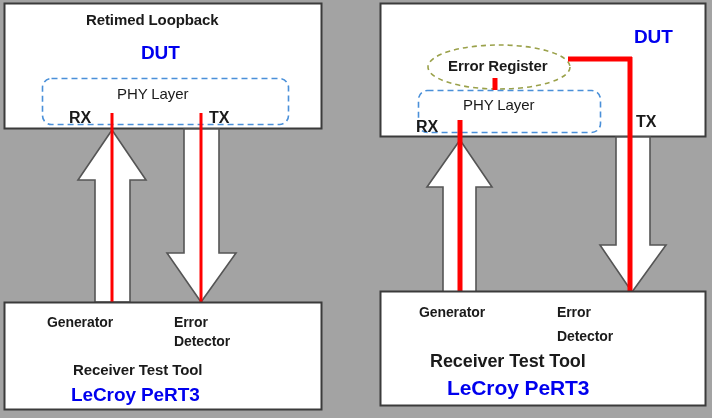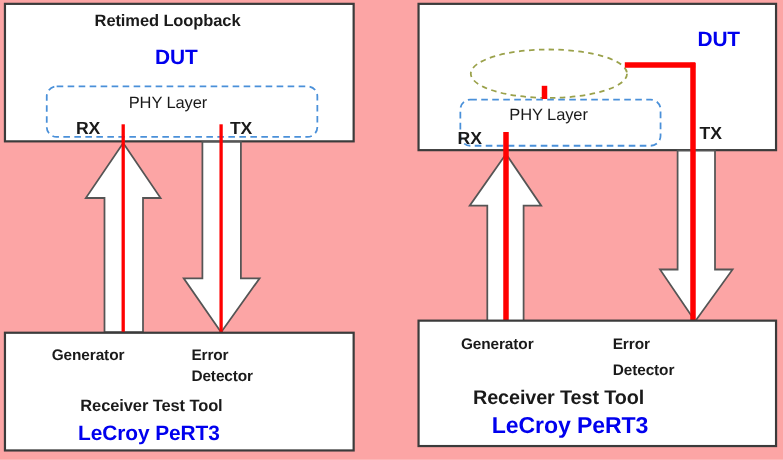--- a/index.html
+++ b/index.html
@@ -10,21 +10,21 @@
   body {
     width: 712px;
     height: 418px;
     overflow: hidden;
     font-family: "Liberation Sans", sans-serif;
   }
   #stage {
     position: relative;
     width: 712px;
     height: 418px;
-    background: #fca5a5;
+    background: #a3a3a3;
   }
   #stage svg {
     position: absolute;
     top: 0;
     left: 0;
   }
   .lbl {
     position: absolute;
     white-space: nowrap;
     color: #1a1a1a;
@@ -101,20 +101,21 @@
 
   <div class="lbl t-gen" style="left:174px; top:334px;">Detector</div>
 
   <div class="lbl t-tool-s" style="left:73px; top:362px;">Receiver Test Tool</div>
 
   <div class="lbl t-brand-s blue" style="left:71px; top:385px;">LeCroy PeRT3</div>
 
 
   <div class="lbl t-dut blue" style="left:634px; top:27px;">DUT</div>
 
+  <div class="lbl t-err" style="left:448px; top:58px;">Error Register</div>
 
   <div class="lbl t-phy" style="left:463px; top:97px;">PHY Layer</div>
 
   <div class="lbl t-port" style="left:416px; top:119px;">RX</div>
 
   <div class="lbl t-port" style="left:636px; top:114px;">TX</div>
 
   <div class="lbl t-gen" style="left:419px; top:305px;">Generator</div>
 
   <div class="lbl t-gen" style="left:557px; top:305px;">Error</div>

